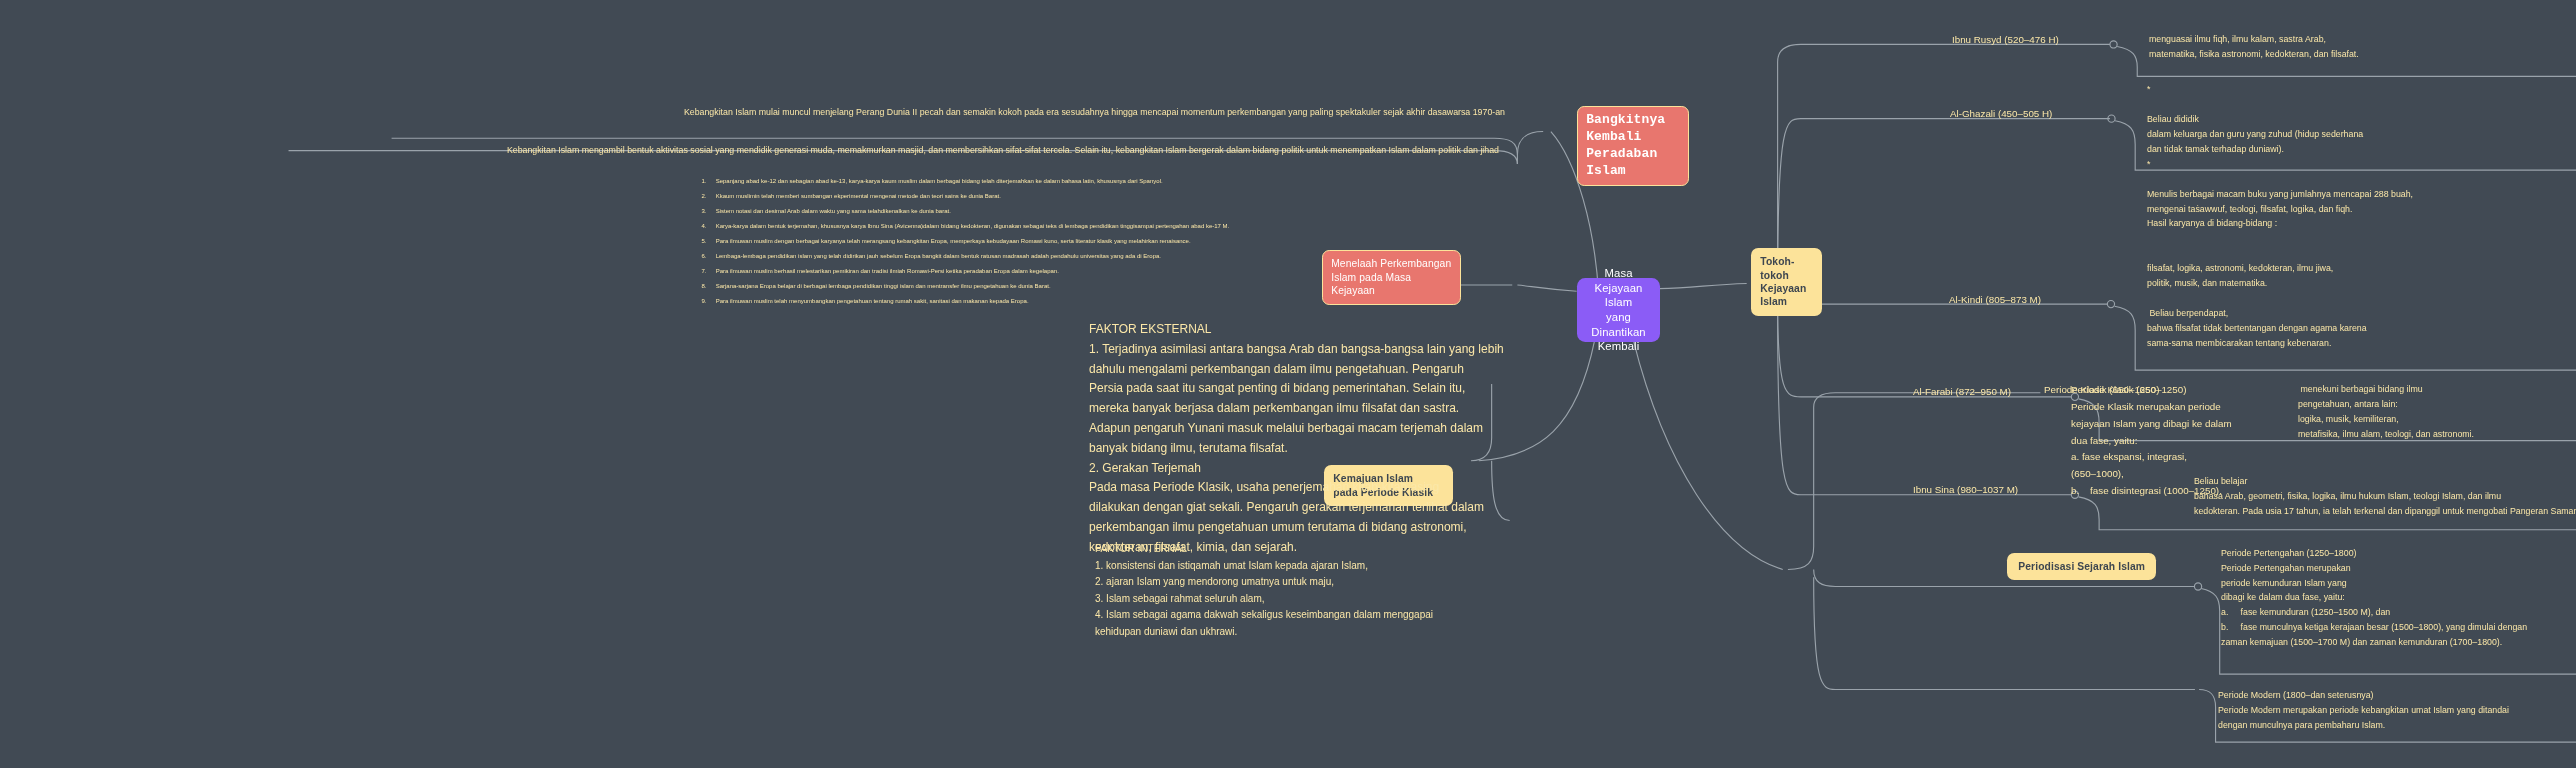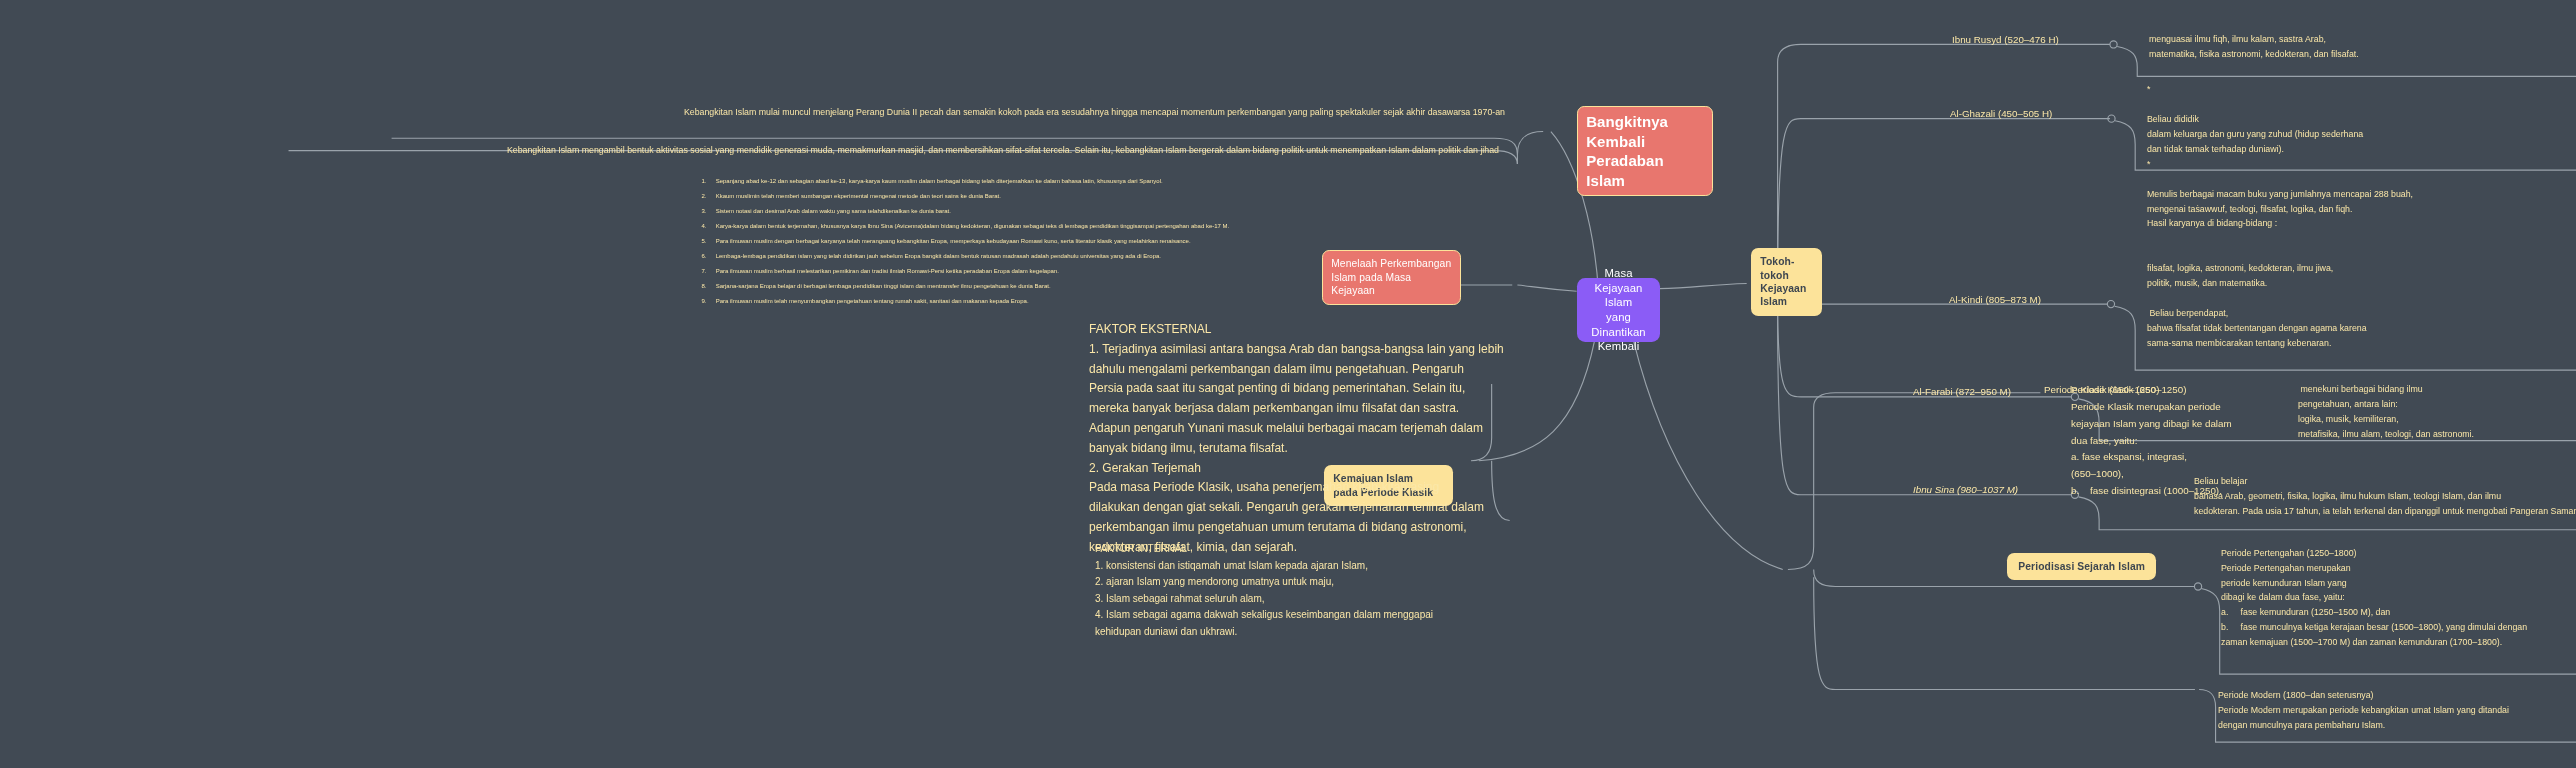--- a/index.html
+++ b/index.html
@@ -92,21 +92,21 @@
     <path class="link" d="M4272 1142 C4300 1148 4308 1160 4308 1186 L4308 1308 L5200 1308"></path>
     <path class="link" d="M4268 1338 C4290 1338 4300 1348 4300 1372 L4300 1440 L5190 1440"></path>
   </svg>
 
   <div class="chip root" style="left:1577px;top:278px;width:83px;height:64px;font-size:11.3px;display:flex;align-items:center;justify-content:center;">
     <span style="white-space:pre-line">Masa Kejayaan Islam
 yang Dinantikan
 Kembali</span>
   </div>
 
-  <div class="chip red" style="left:1577px;top:106px;width:136px;font-size:15px;padding:5.2px 8.2px;">
+  <div class="chip red" style="left:1577px;top:106px;width:112px;font-size:13px;padding:5.2px 8.2px;font-family:Liberation Mono, monospace;">
     <span style="white-space:pre-line">Bangkitnya Kembali Peradaban Islam</span>
   </div>
 
   <div class="chip red" style="left:1316px;top:250px;width:139px;font-size:10.3px;padding:6.2px 8.2px;font-weight:400;margin-left:6px;">
     <span style="white-space:pre-line">Menelaah Perkembangan
 Islam pada Masa Kejayaan</span>
   </div>
 
   <div class="chip yellow" style="left:1324px;top:465px;width:129px;font-size:10.3px;padding:7.2px 9.3px;">
     <span style="white-space:pre-line">Kemajuan Islam
@@ -210,21 +210,21 @@
  Beliau berpendapat,
 bahwa filsafat tidak bertentangan dengan agama karena
 sama-sama membicarakan tentang kebenaran.</div>
 
   <div class="txt" style="left:2078px;top:384px;width:170px;font-size:9.8px;text-align:left;transform:translateX(-165px);">Al-Farabi (872–950 M)</div>
   <div class="txt" style="left:2298px;top:382px;width:634px;font-size:8.8px;line-height:1.72;"> menekuni berbagai bidang ilmu
 pengetahuan, antara lain:
 logika, musik, kemiliteran,
 metafisika, ilmu alam, teologi, dan astronomi.</div>
 
-  <div class="txt" style="left:2078px;top:482px;width:170px;font-size:9.8px;text-align:left;transform:translateX(-165px);font-style:italic;">Ibnu Sina (980–1037 M)</div>
+  <div class="txt" style="left:2078px;top:482px;width:170px;font-size:9.8px;text-align:left;transform:translateX(-165px);">Ibnu Sina (980–1037 M)</div>
   <div class="txt" style="left:2194px;top:474px;width:752px;font-size:8.8px;line-height:1.72;">Beliau belajar
 bahasa Arab, geometri, fisika, logika, ilmu hukum Islam, teologi Islam, dan ilmu
 kedokteran. Pada usia 17 tahun, ia telah terkenal dan dipanggil untuk mengobati Pangeran Samani,</div>
 
   <div class="txt" style="left:2044px;top:382px;width:175px;font-size:9.8px;">Periode Klasik (650–1250)</div>
   <div class="txt" style="left:2071px;top:382px;width:222px;font-size:9.8px;line-height:1.72;">Periode Klasik (650–1250)
 Periode Klasik merupakan periode
 kejayaan Islam yang dibagi ke dalam
 dua fase, yaitu:
 a. fase ekspansi, integrasi,

